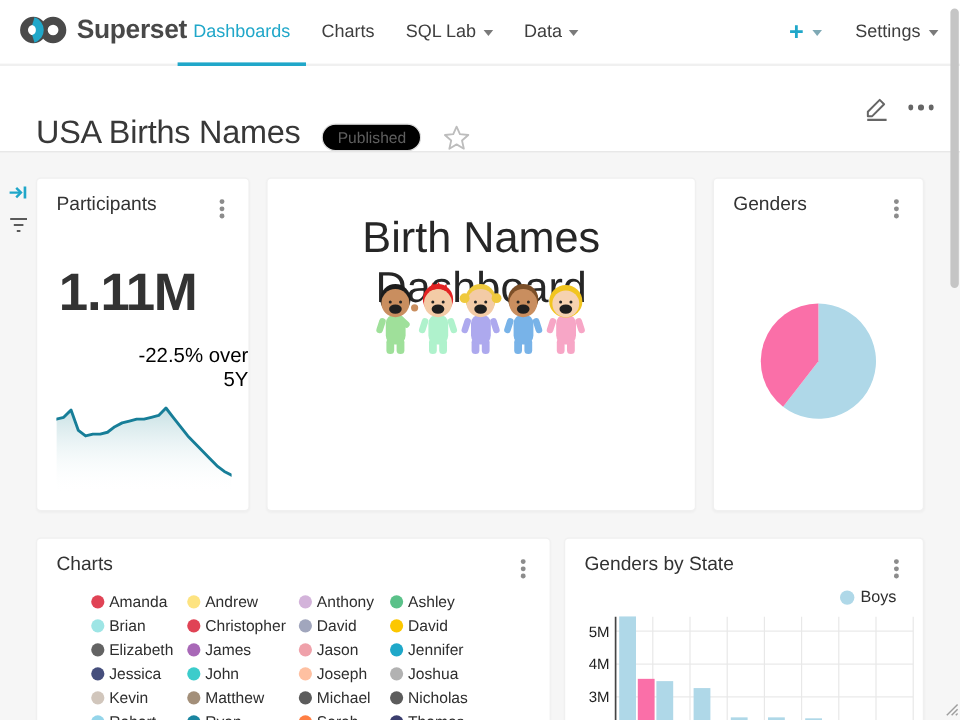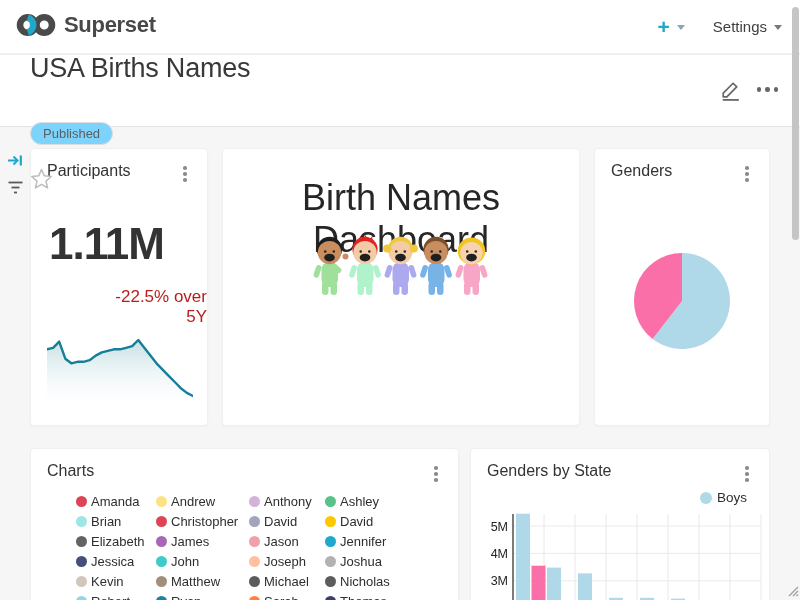--- a/index.html
+++ b/index.html
@@ -21,23 +21,23 @@
          border-top:5px solid #7A7A7A;margin-top:2px;}
   .nav-right{position:absolute;right:18px;top:0;height:53px;display:flex;align-items:center;gap:28px;}
   .plus-group{display:flex;align-items:center;gap:7px;cursor:pointer;}
   .plus-glyph{color:#20A7C9;font-size:21px;font-weight:bold;line-height:1;}
   .plus-group .caret{border-top-color:#7FA9B5;}
   .settings-group{display:flex;align-items:center;gap:7px;font-size:15px;color:#3E3E3E;cursor:pointer;}
 
   
   #page-header{position:absolute;top:53px;left:0;width:800px;height:73px;background:#fff;
                border-bottom:1px solid #E3E3E3;z-index:4;}
-  .ph-left{position:absolute;left:30px;top:0;height:73px;display:flex;align-items:flex-start;gap:18px;flex-direction:column;}
+  .ph-left{position:absolute;left:30px;top:0;height:73px;display:flex;align-items:flex-end;gap:18px;}
   .page-title{font-size:27px;color:#383838;letter-spacing:-0.2px;}
-  .status-badge{background:#7dd3fc;border:1px solid #DEDEDE;color:#5F5F5F;font-size:13px;
+  .status-badge{background:#000000;border:1px solid #DEDEDE;color:#5F5F5F;font-size:13px;
                 border-radius:12px;padding:3px 12px;margin-top:20px;cursor:pointer;}
   .star-btn{margin-top:4px;cursor:pointer;}
   .ph-right{position:absolute;right:22px;top:0;height:73px;display:flex;align-items:center;gap:14px;}
   .icon-btn{cursor:pointer;display:flex;align-items:center;}
   .dots-h{display:flex;gap:4px;}
   .dots-h i{width:4.5px;height:4.5px;border-radius:50%;background:#666;}
 
   
   #content{position:absolute;top:126px;left:0;width:800px;height:474px;background:#F6F6F6;}
   .rail-icon{position:absolute;cursor:pointer;}
@@ -45,21 +45,21 @@
   #filter-list{left:6px;top:54px;}
 
   .card{position:absolute;background:#fff;border:1px solid #F0F0F0;border-radius:4px;
         box-shadow:0 1px 2px rgba(0,0,0,0.03);}
   .card-title{position:absolute;left:16px;top:13px;font-size:16px;font-weight:500;color:#333;}
   .kebab{position:absolute;right:18px;top:15px;display:flex;flex-direction:column;gap:2.5px;cursor:pointer;padding:2px;}
   .kebab i{width:3.6px;height:3.6px;border-radius:50%;background:#8C8C8C;}
 
   #card-participants{left:30px;top:22px;width:176px;height:276px;text-align:right;}
   .big-number{position:absolute;left:18px;top:70px;font-size:44px;font-weight:700;color:#333;letter-spacing:-1px;}
-  .trend-caption{position:absolute;left:36px;top:138px;font-size:17px;color:#b91c1c;margin-left:28px;}
+  .trend-caption{position:absolute;left:36px;top:138px;font-size:17px;color:#000000;margin-left:28px;}
   #sparkline{position:absolute;left:16px;top:183px;}
 
   #card-markdown{left:222px;top:22px;width:356px;height:276px;}
   .md-title{position:absolute;left:0;right:0;top:28px;text-align:center;font-size:36px;
             font-weight:500;color:#262626;}
   #kids{position:absolute;left:90px;top:86px;}
 
   #card-genders{left:594px;top:22px;width:174px;height:276px;}
   #pie{position:absolute;left:37px;top:102px;}
 
@@ -85,20 +85,36 @@
 <body>
 
 <div id="navbar">
   <div class="brand">
     <svg width="42" height="30" viewBox="0 0 46 32">
       <circle cx="14" cy="16" r="8.5" fill="none" stroke="#4A4A4A" stroke-width="7.2"></circle>
       <circle cx="32" cy="16" r="8.5" fill="none" stroke="#4A4A4A" stroke-width="7.2"></circle>
       <path d="M14,7.9 A8.5,8.5 0 0 1 14,24.1" fill="none" stroke="#20A7C9" stroke-width="7.2"></path>
     </svg>
     <span class="brand-name">Superset</span>
+  </div>
+  <div class="nav-menu">
+    <div class="nav-item active">
+      <span>Dashboards</span>
+    </div>
+    <div class="nav-item">
+      <span>Charts</span>
+    </div>
+    <div class="nav-item">
+      <span>SQL Lab</span>
+      <span class="caret"></span>
+    </div>
+    <div class="nav-item">
+      <span>Data</span>
+      <span class="caret"></span>
+    </div>
   </div>
   <div class="nav-right">
     <div class="plus-group">
       <span class="plus-glyph">+</span>
       <span class="caret"></span>
     </div>
     <div class="settings-group">
       <span>Settings</span>
       <span class="caret"></span>
     </div>

